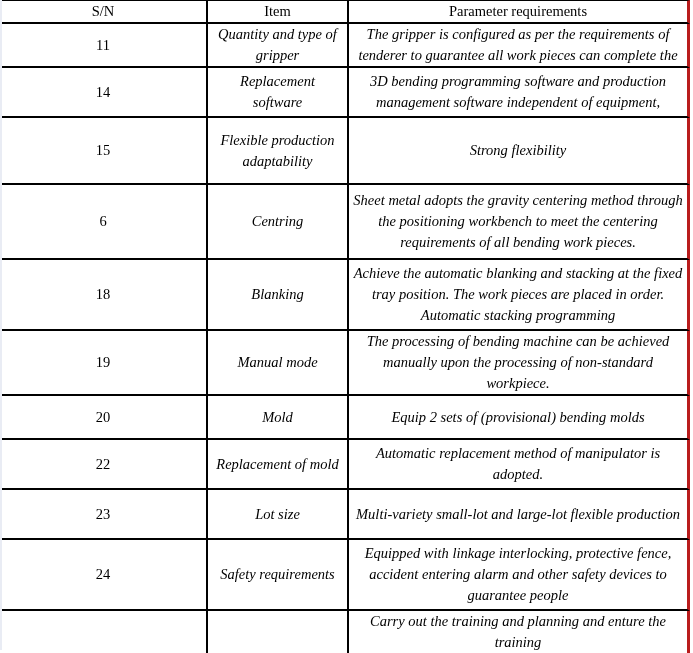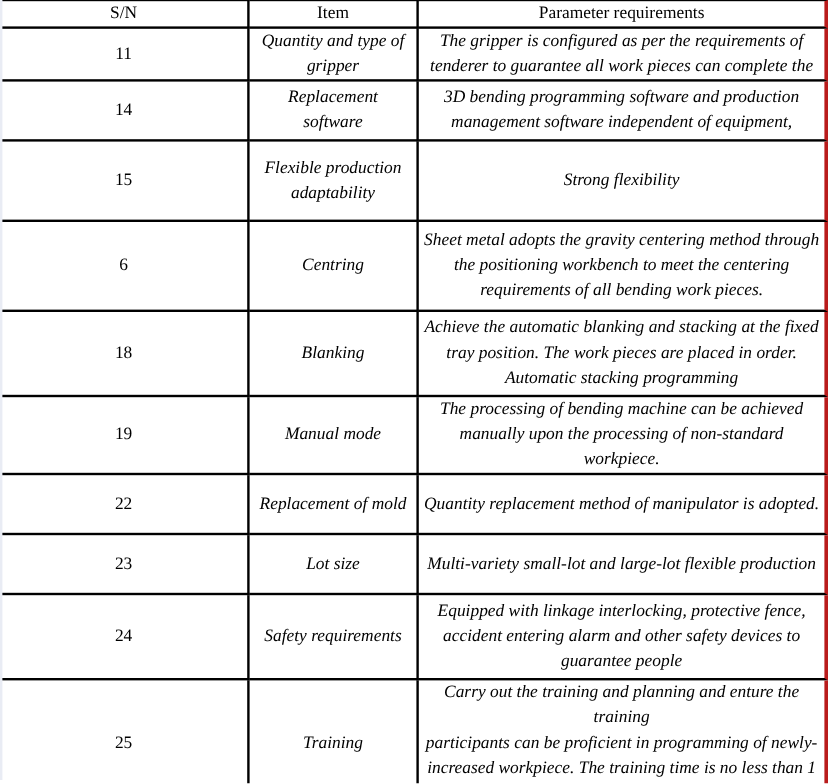--- a/index.html
+++ b/index.html
@@ -100,24 +100,29 @@
         <td class="pre">Achieve the automatic blanking and stacking at the fixed
 tray position. The work pieces are placed in order.
 Automatic stacking programming</td>
       </tr>
       <tr class="h56">
         <td>19</td>
         <td class="pre">Manual mode</td>
         <td class="pre">The processing of bending machine can be achieved
 manually upon the processing of non-standard workpiece.</td>
       </tr>
+      <tr class="h44">
+        <td>20</td>
+        <td class="pre">Mold</td>
+        <td class="pre">Equip 2 sets of (provisional) bending molds</td>
+      </tr>
       <tr class="h33">
         <td>22</td>
         <td class="pre">Replacement of mold</td>
-        <td class="pre">Quantity replacement method of manipulator is adopted.</td>
+        <td class="pre">Automatic replacement method of manipulator is adopted.</td>
       </tr>
       <tr class="h33">
         <td>23</td>
         <td class="pre">Lot size</td>
         <td class="pre">Multi-variety small-lot and large-lot flexible production</td>
       </tr>
       <tr class="h71">
         <td>24</td>
         <td class="pre">Safety requirements</td>
         <td class="pre">Equipped with linkage interlocking, protective fence,

